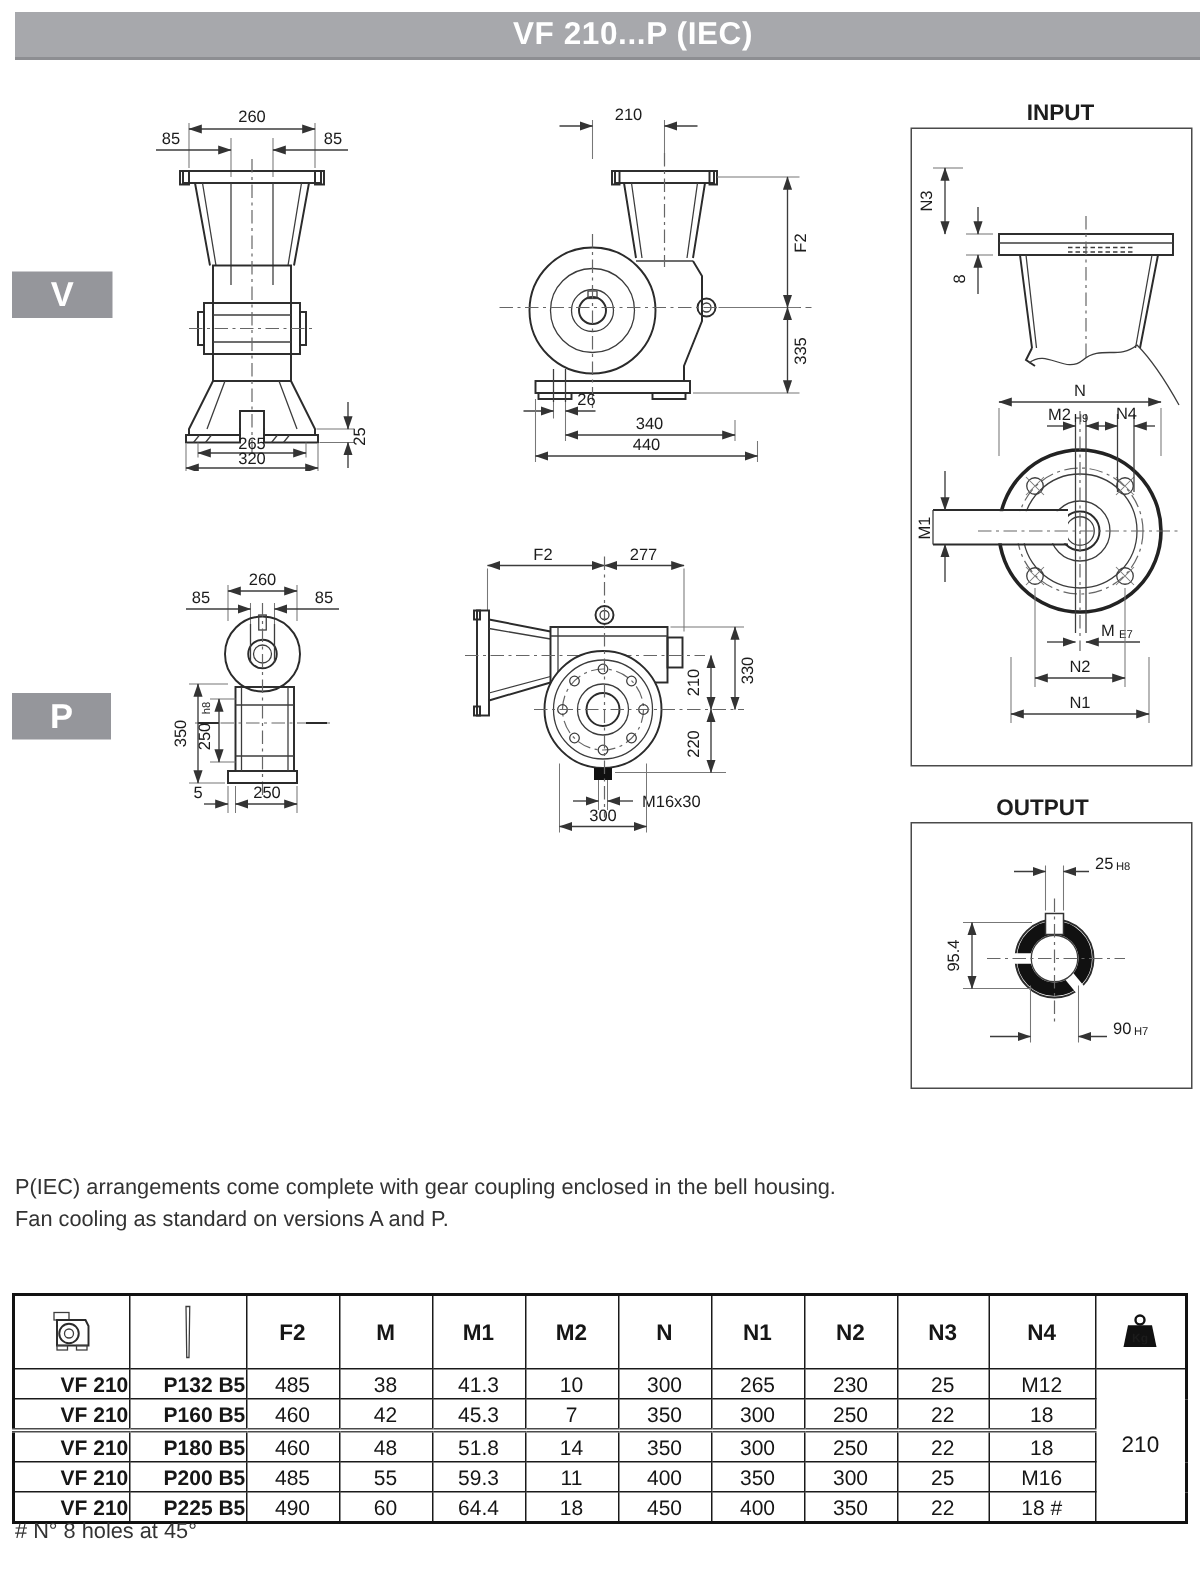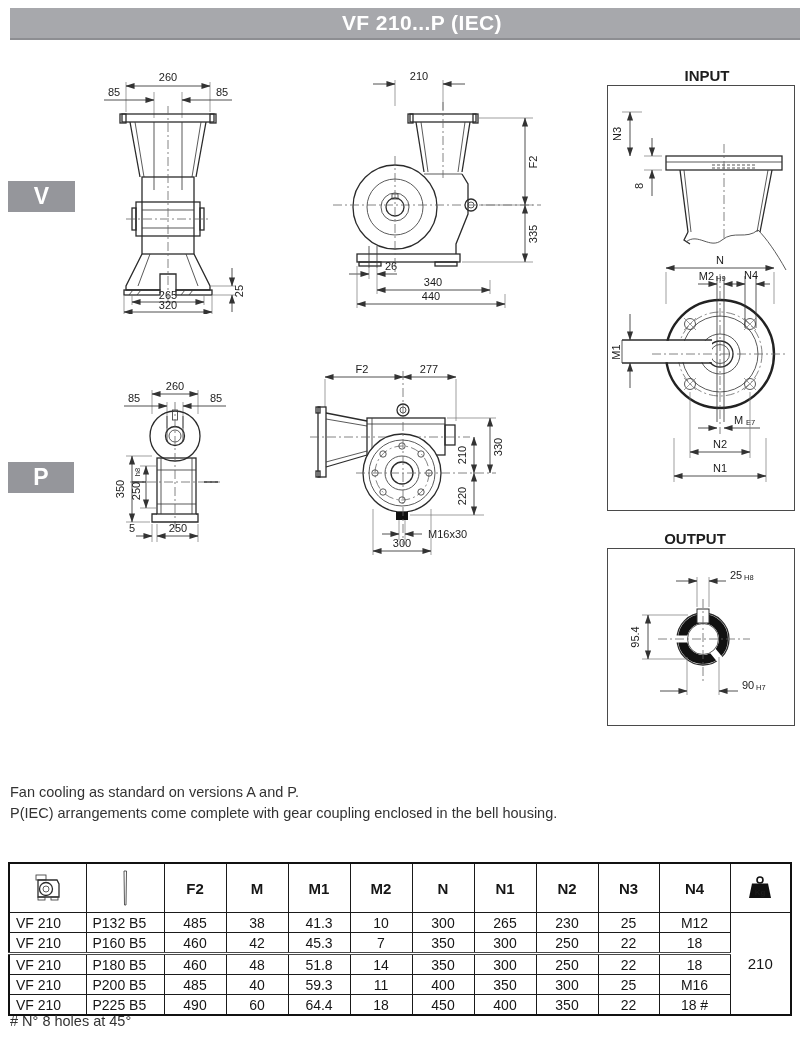--- a/index.html
+++ b/index.html
@@ -26,21 +26,21 @@
   .d{stroke:#3c3c3c;stroke-width:.9;fill:none;}
   .e{stroke:#777;stroke-width:.7;fill:none;}
   .hd{stroke-dasharray:3 2;}
   .notes{left:10px;top:782px;font-size:14.5px;color:#333;line-height:21px;}
   .footnote{left:10px;top:1013px;font-size:14.5px;color:#333;}
   table.spec{position:absolute;left:8px;top:862px;width:782px;border-collapse:collapse;
        table-layout:fixed;border:2px solid #111;font-size:14px;color:#161616;}
   table.spec th,table.spec td{border:1px solid #1a1a1a;text-align:center;
        padding:0;height:19px;overflow:hidden;white-space:nowrap;}
   table.spec thead th{height:48px;font-size:15px;font-weight:bold;}
-  table.spec td.model,table.spec td.motor{font-weight:normal;text-align:left;padding-left:6px;}
+  table.spec td.model,table.spec td.motor{font-weight:bold;text-align:right;padding-left:6px;}
   table.spec tr.thick td{border-top:3px double #4a4a4a;}
   table.spec td.weight-cell{font-size:15px;}
 </style>
 </head>
 <body>
 
 <div class="abs title-bar">VF 210...P (IEC)</div>
 <div class="abs badge" id="badge-v">V</div>
 <div class="abs badge" id="badge-p">P</div>
 
@@ -387,22 +387,22 @@
         <line class="d" x1="52" y1="142" x2="79" y2="142" marker-end="url(#arw)"></line>
         <line class="d" x1="111" y1="142" x2="130" y2="142" marker-start="url(#arw)"></line>
         <text x="134" y="140">90</text>
         <text class="sm" x="148" y="141">H7</text>
       </g>
     </svg>
   </div>
 </div>
 
 <div class="abs notes">
+  <div>P(IEC) arrangements come complete with gear coupling enclosed in the bell housing.</div>
   <div>Fan cooling as standard on versions A and P.</div>
-  <div>P(IEC) arrangements come complete with gear coupling enclosed in the bell housing.</div>
 </div>
 
 <table class="spec">
   <colgroup>
     <col style="width:77px">
       <col style="width:78px">
       <col style="width:62px">
       <col style="width:62px">
     <col style="width:62px">
       <col style="width:62px">
@@ -486,21 +486,21 @@
         <td>350</td>
         <td>300</td>
         <td>250</td>
         <td>22</td>
         <td>18</td>
       </tr>
       <tr>
         <td class="model">VF 210</td>
         <td class="motor">P200 B5</td>
         <td>485</td>
-        <td>40</td>
+        <td>55</td>
         <td>59.3</td>
         <td>11</td>
         <td>400</td>
         <td>350</td>
         <td>300</td>
         <td>25</td>
         <td>M16</td>
       </tr>
       <tr>
         <td class="model">VF 210</td>

